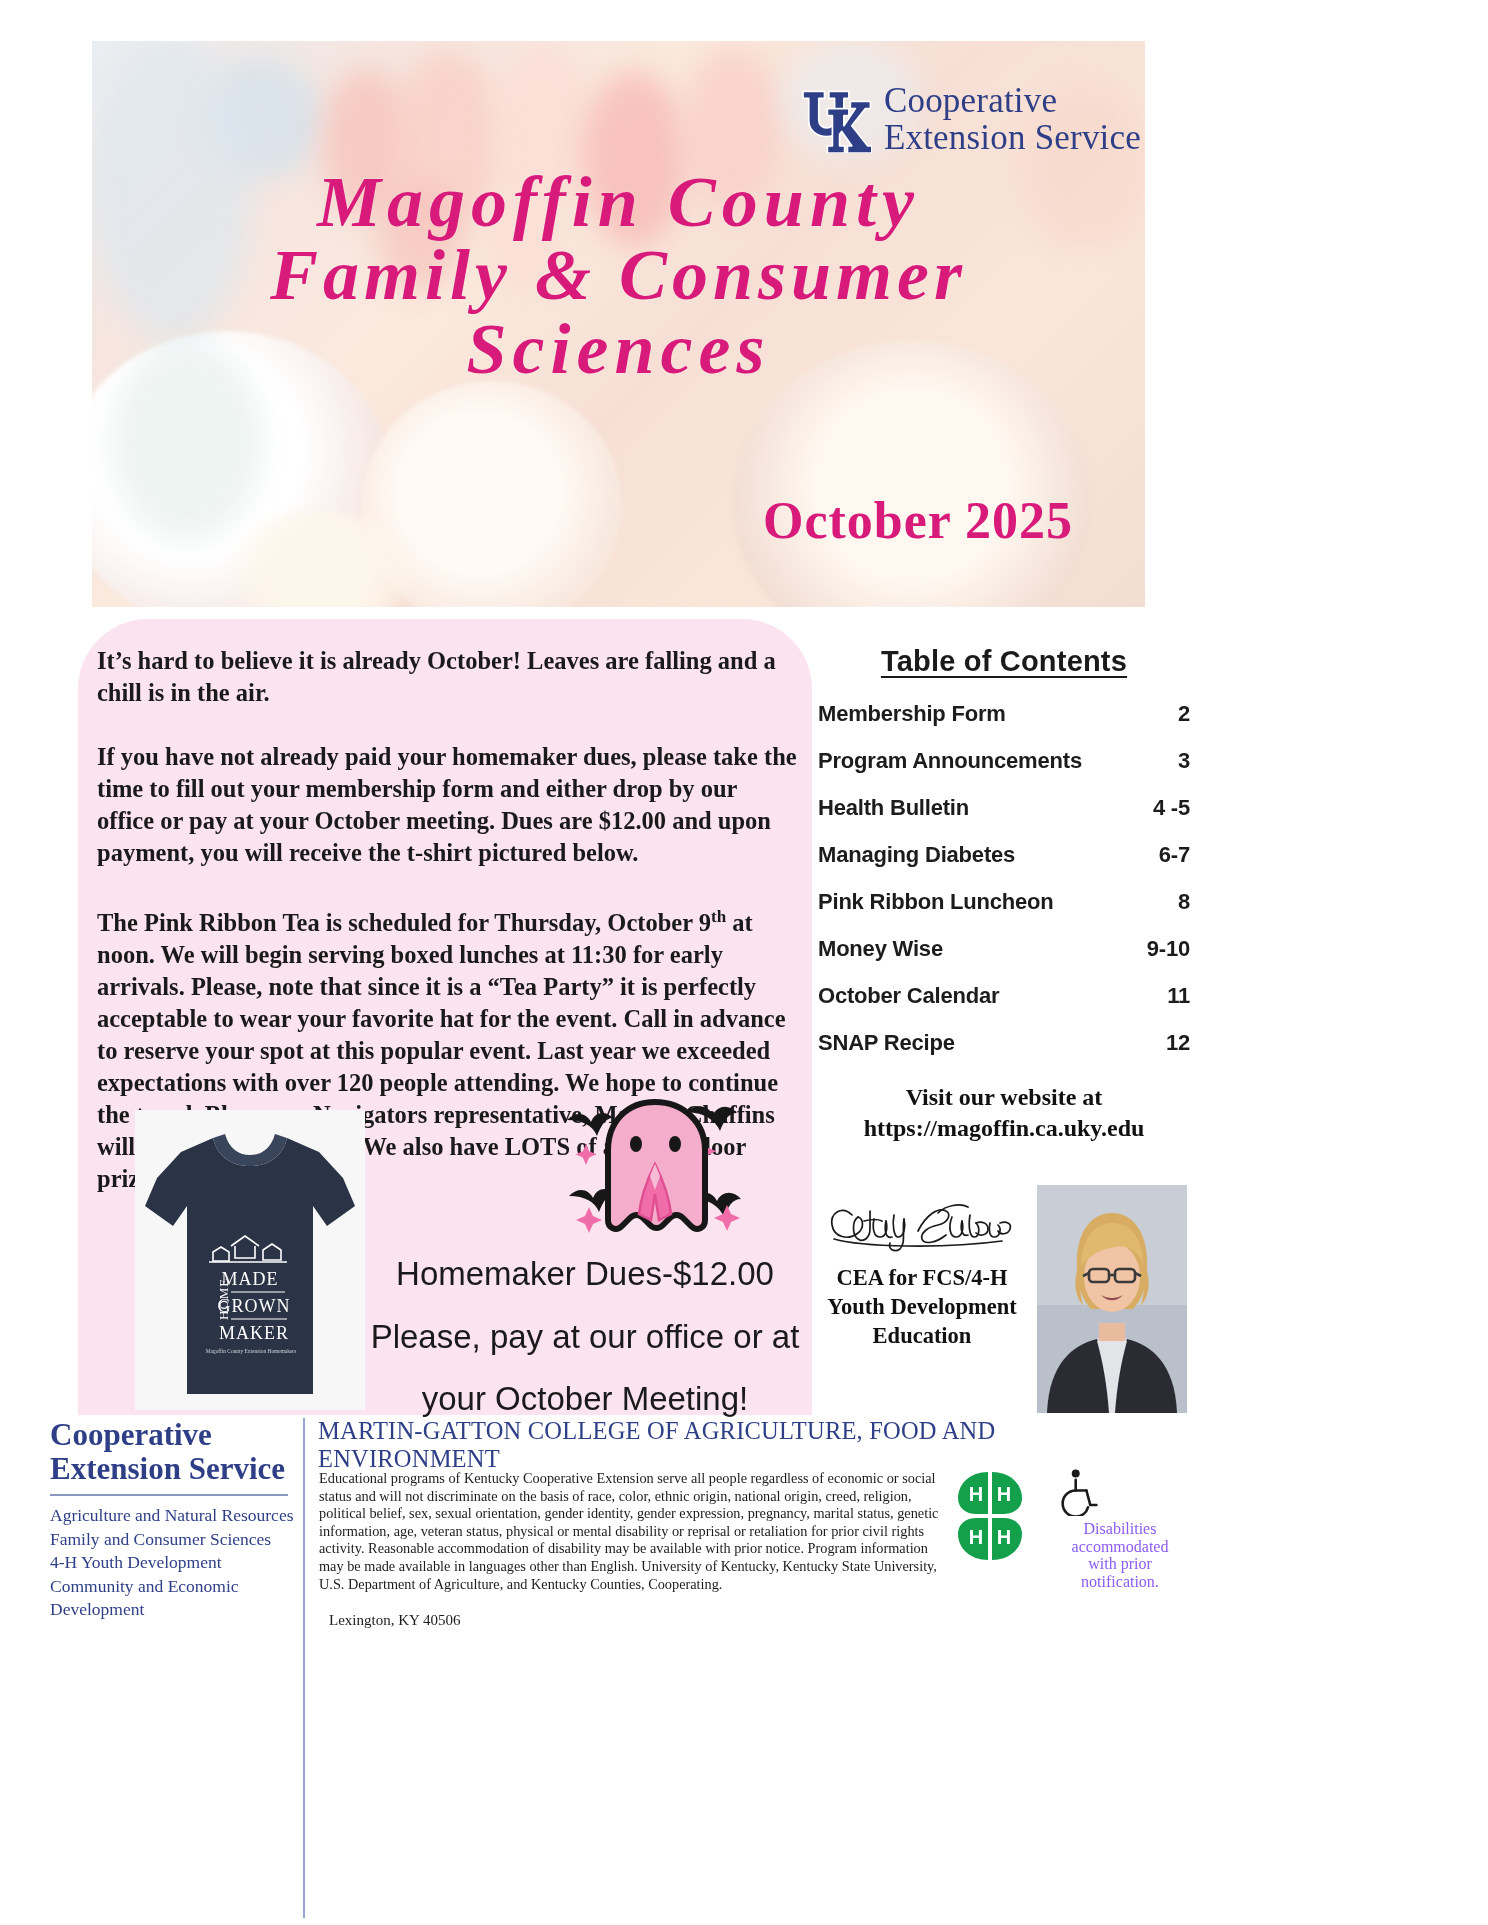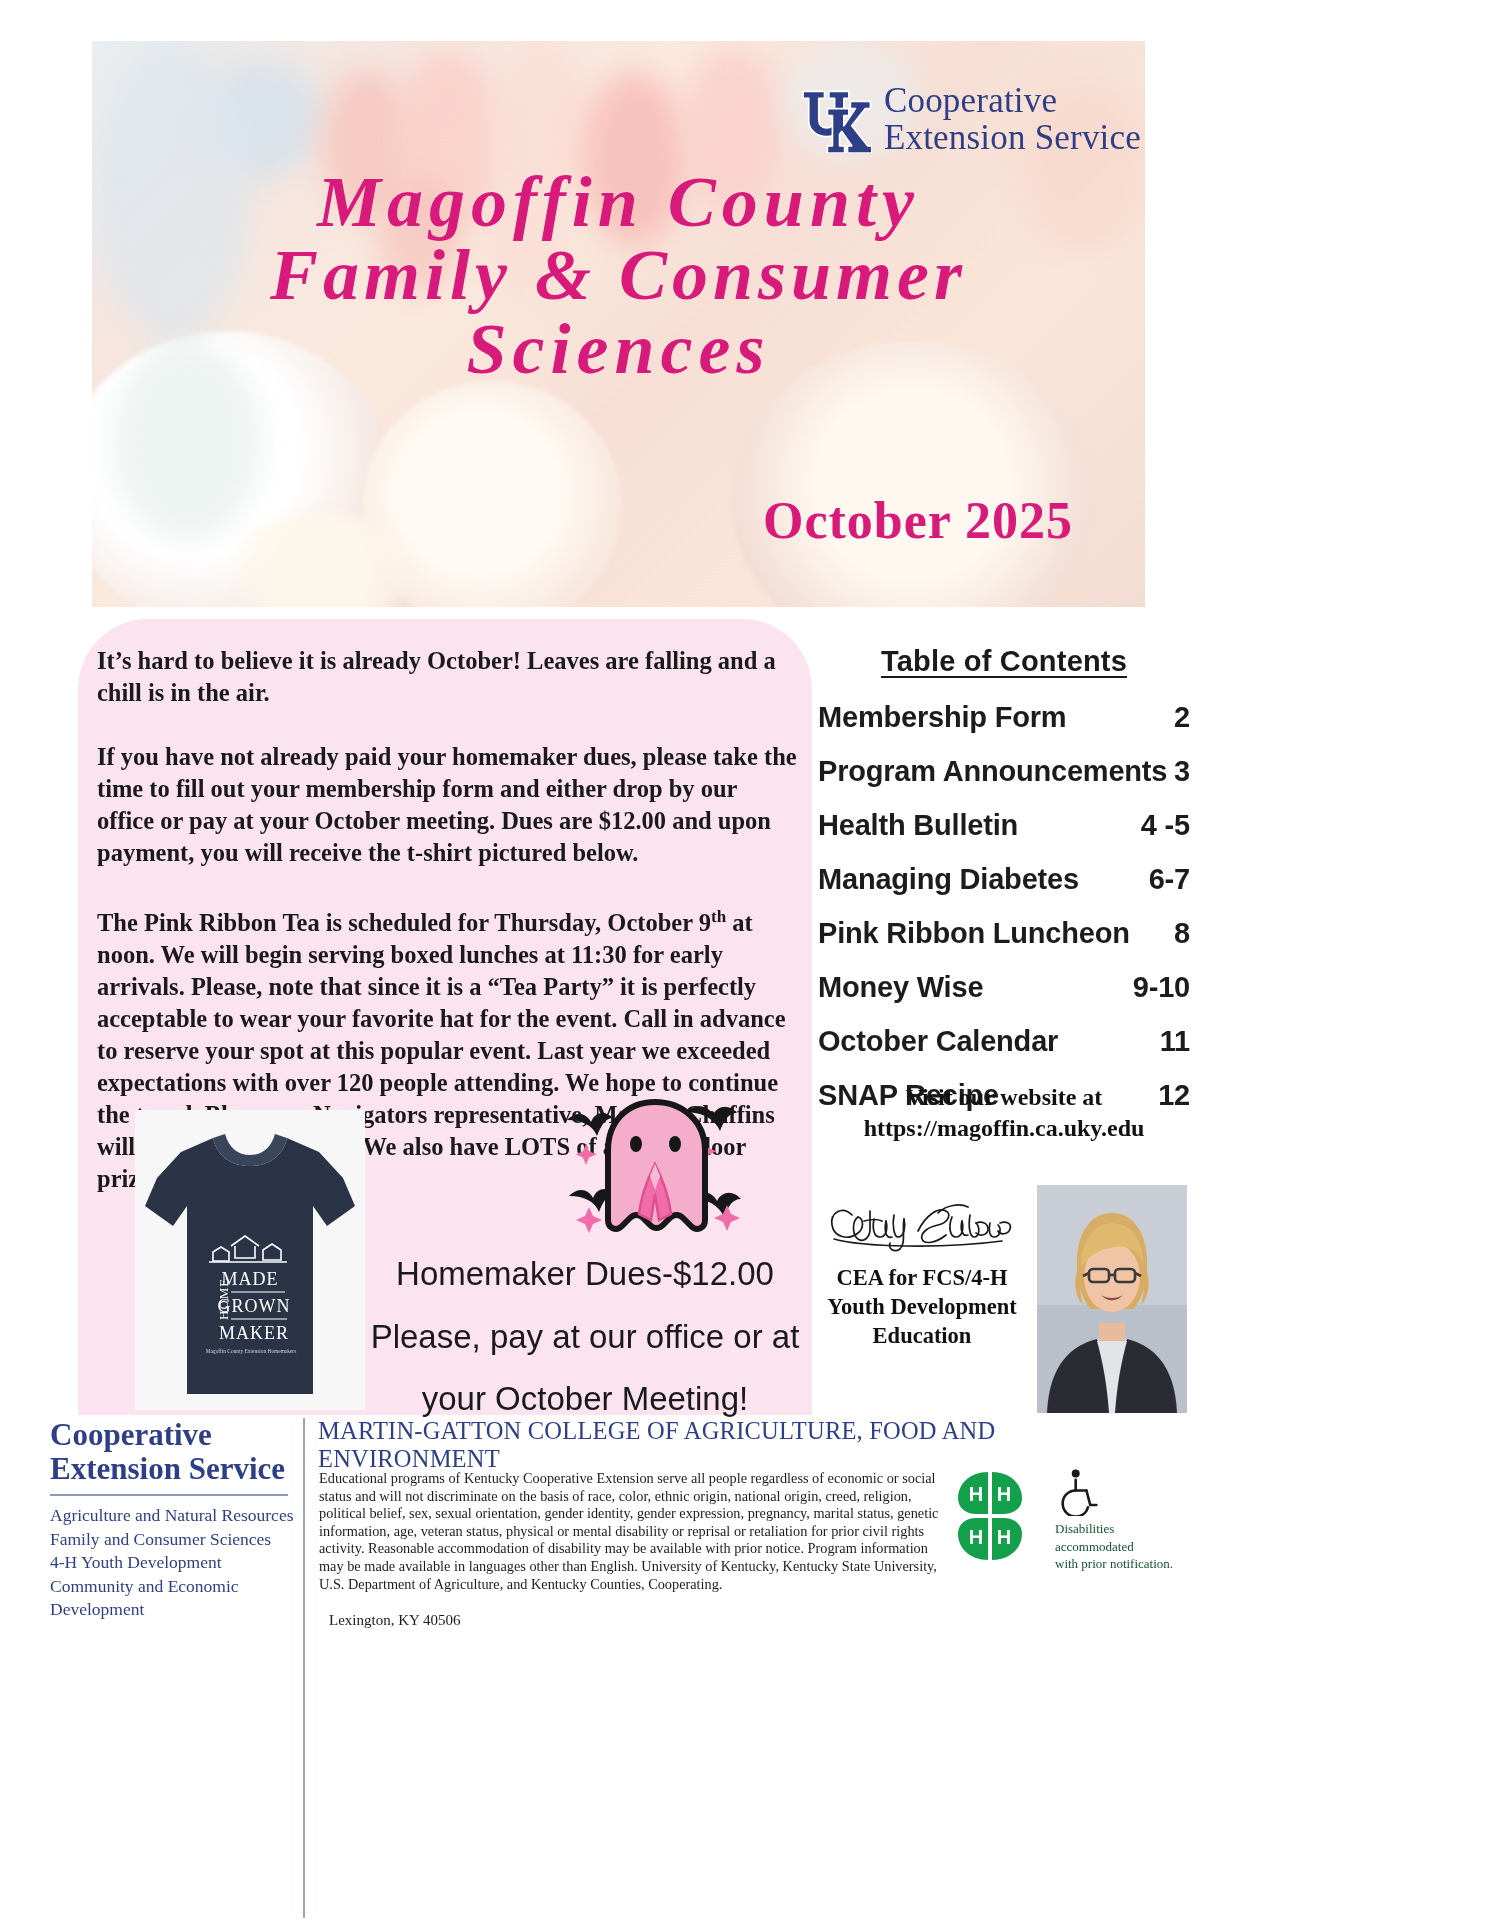--- a/index.html
+++ b/index.html
@@ -117,21 +117,21 @@
     color: #1a1a1a;
     text-decoration: underline;
     text-underline-offset: 5px;
     margin-bottom: 23px;
     letter-spacing: .2px;
   }
   .toc-row {
     display: flex; justify-content: space-between; align-items: baseline;
     font-family: "Liberation Sans", sans-serif;
     font-weight: bold;
-    font-size: 29px;
+    font-size: 22px;
     color: #1c1c1c;
     margin-bottom: 21px;
     letter-spacing: -.2px;
     text-align: right;
   }
   .toc-row .pg { font-variant-numeric: tabular-nums; }
 
   .website-block {
     position: absolute; left: 818px; top: 1082px; width: 372px;
     text-align: center;
@@ -188,21 +188,21 @@
     font-family: "Liberation Serif", serif; font-size: 14.3px;
     line-height: 17.6px; color: #1c1c1c;
   }
   .foot-lex {
     position: absolute; left: 329px; top: 1612px;
     font-family: "Liberation Serif", serif; font-size: 15px; color: #1c1c1c;
   }
   .foot-4h { position: absolute; left: 940px; top: 1468px; width: 100px; height: 96px; z-index: 4; }
   .foot-access { position: absolute; left: 1055px; top: 1468px; width: 130px; z-index: 4; }
   .foot-access-txt {
-    font-family: "Liberation Serif", serif; font-size: 13px; line-height: 17.6px; color: #14532d;
+    font-family: "Liberation Serif", serif; font-size: 16px; line-height: 17.6px; color: #8b5cf6; text-align: center;
   }
 </style>
 </head>
 <body>
 
 <div class="hero">
 
   <div class="hero-teaset" style="left:-30px; top:290px; width:330px; height:300px; background:radial-gradient(circle at 40% 40%, #fff 40%, #f3e2dc 75%, rgba(243,226,220,0) 100%);"></div>
   <div class="hero-teaset" style="left:640px; top:300px; width:360px; height:320px; background:radial-gradient(circle at 50% 45%, #fff8f0 38%, #f2ddd3 72%, rgba(242,221,211,0) 100%);"></div>
   <div class="hero-teaset" style="left:270px; top:340px; width:260px; height:250px; background:radial-gradient(circle at 45% 45%, #fffaf4 40%, #f6e3d8 78%, rgba(246,227,216,0) 100%);"></div>

